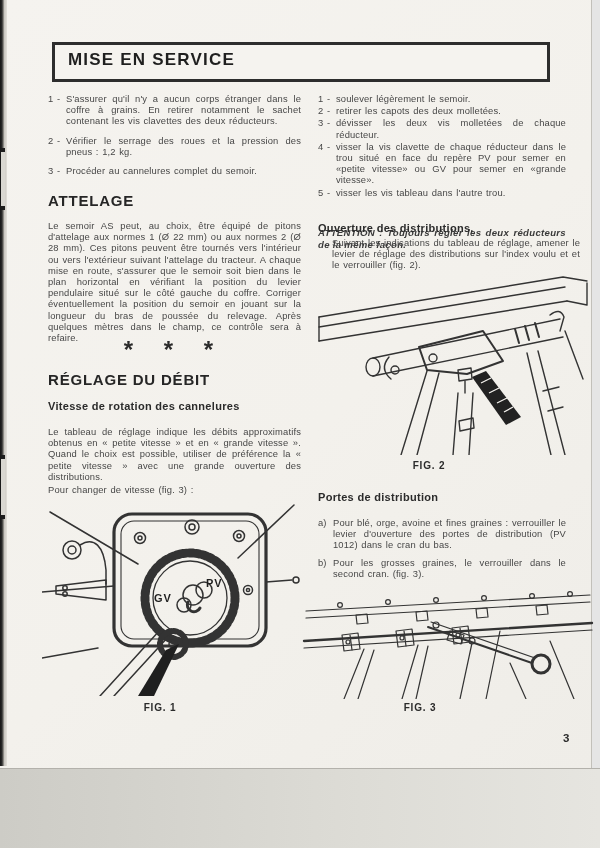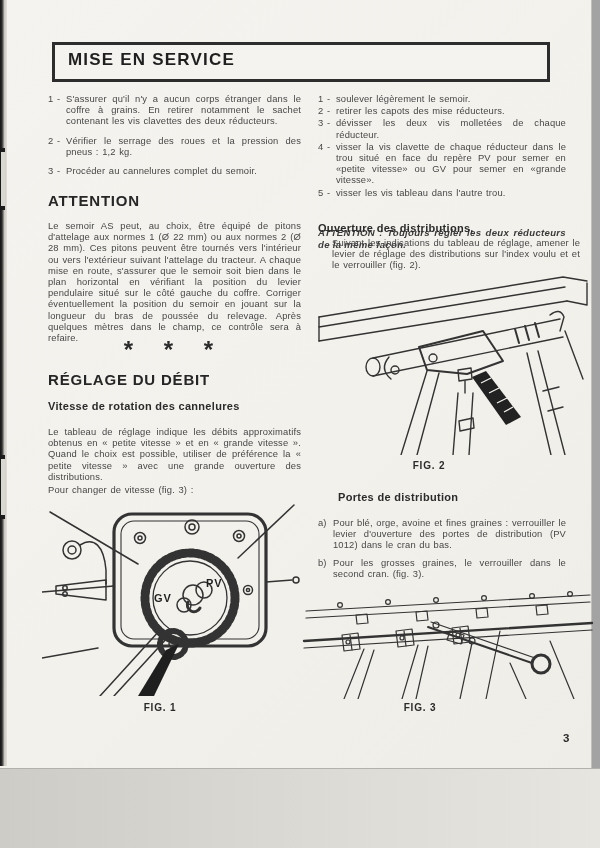--- a/index.html
+++ b/index.html
@@ -1,17 +1,17 @@
 <!DOCTYPE html>
 <html><head>
 <meta charset="utf-8">
 <style>
   html,body{margin:0;padding:0;background:#b9b8b3;}
   .scan{position:relative;width:600px;height:848px;overflow:hidden;
-        font-family:"Liberation Sans","DejaVu Sans",sans-serif;background:#a3a3a3;}
+        font-family:"Liberation Sans","DejaVu Sans",sans-serif;background:#e5e5e5;}
   .abs{position:absolute;}
   .paper{left:0;top:0;width:591px;height:768px;
          background:linear-gradient(135deg,#f5f3ef 0%,#f3f1ec 55%,#efede8 100%);
          border-right:1px solid #c2c0ba;}
   .bottom-strip{left:0;top:768px;width:600px;height:80px;
          background:linear-gradient(to right,#cdccc6,#dddcd6 60%,#e6e5e0);
          border-top:1px solid #b3b1ab;}
   .binding{left:0;top:0;width:7px;height:766px;
          background:linear-gradient(to right,#151515 0px,#2b2b2b 2px,#6d6b66 3px,#cac7c1 4.5px,#e3e0da 7px);}
   .staple{left:1px;width:4px;background:#d9d7d1;border-top:4px solid #1d1d1d;border-bottom:4px solid #1d1d1d;}
@@ -62,21 +62,21 @@
     <div class="li">
       <span class="n">2 -</span>
       <span class="t">Vérifier le serrage des roues et la pression des pneus : 1,2 kg.</span>
     </div>
     <div class="li">
       <span class="n">3 -</span>
       <span class="t">Procéder au cannelures complet du semoir.</span>
     </div>
   </div>
 
-  <div class="abs col-l h1" style="top:192px;">ATTENTION</div>
+  <div class="abs col-l h1" style="top:192px;">ATTELAGE</div>
   <div class="abs col-l txt" style="top:220px;">Le semoir AS peut, au choix, être équipé de pitons d'attelage aux normes 1 (Ø 22 mm) ou aux normes 2 (Ø 28 mm). Ces pitons peuvent être tournés vers l'intérieur ou vers l'extérieur suivant l'attelage du tracteur. A chaque mise en route, s'assurer que le semoir soit bien dans le plan horizontal en vérifiant la position du levier pendulaire situé sur le côté gauche du coffre. Corriger éventuellement la position du semoir en jouant sur la longueur du bras de poussée du relevage. Après quelques mètres dans le champ, ce contrôle sera à refaire.</div>
 
   <div class="abs col-l sep" style="top:336px;">* * *</div>
 
   <div class="abs col-l h1" style="top:371px;">RÉGLAGE DU DÉBIT</div>
   <div class="abs col-l h2" style="top:400px;">Vitesse de rotation des cannelures</div>
   <div class="abs col-l txt" style="top:426px;">Le tableau de réglage indique les débits approximatifs obtenus en « petite vitesse » et en « grande vitesse ». Quand le choix est possible, utiliser de préférence la « petite vitesse » avec une grande ouverture des distributions.</div>
   <div class="abs col-l txt" style="top:484px;">Pour changer de vitesse (fig. 3) :</div>
 
   <div class="abs" style="left:42px;top:500px;">
@@ -121,21 +121,21 @@
   </div>
   <div class="abs figcap" style="left:60px;top:702px;width:200px;">FIG. 1</div>
 
   <div class="abs col-r txt" style="top:93px;">
     <div class="li li-tight">
       <span class="n">1 -</span>
       <span class="t">soulever légèrement le semoir.</span>
     </div>
     <div class="li li-tight">
       <span class="n">2 -</span>
-      <span class="t">retirer les capots des mise réducteurs.</span>
+      <span class="t">retirer les capots des deux molletées.</span>
     </div>
     <div class="li li-tight">
       <span class="n">3 -</span>
       <span class="t">dévisser les deux vis molletées de chaque réducteur.</span>
     </div>
     <div class="li li-tight">
       <span class="n">4 -</span>
       <span class="t">visser la vis clavette de chaque réducteur dans le trou situé en face du repère PV pour semer en «petite vitesse» ou GV pour semer en «grande vitesse».</span>
     </div>
     <div class="li li-tight">
@@ -174,21 +174,21 @@
         <path d="M212,82 L236,184 M223,80 L250,184"></path>
         <path d="M228,120 l16,-4 M233,140 l15,-4"></path>
         <path d="M250,60 L268,108"></path>
       </g>
       <polygon points="157,106 171,100 206,146 191,154" fill="#222"></polygon>
       <path d="M166,112 l10,-5 M174,122 l10,-5 M182,132 l10,-5 M189,141 l9,-5" stroke="#f4f2ee" stroke-width="1.3" fill="none"></path>
     </svg>
   </div>
   <div class="abs figcap" style="left:344px;top:460px;width:170px;">FIG. 2</div>
 
-  <div class="abs col-r h2" style="top:491px;margin-left:20px;">Portes de distribution</div>
+  <div class="abs col-r h2" style="top:491px;">Portes de distribution</div>
 
   <div class="abs col-r txt" style="top:517px;">
     <div class="li" style="margin-bottom:6px;">
       <span class="n" style="width:15px;">a)</span>
       <span class="t">Pour blé, orge, avoine et fines graines : verrouiller le levier d'ouverture des portes de distribution (PV 1012) dans le cran du bas.</span>
     </div>
     <div class="li">
       <span class="n" style="width:15px;">b)</span>
       <span class="t">Pour les grosses graines, le verrouiller dans le second cran. (fig. 3).</span>
     </div>

